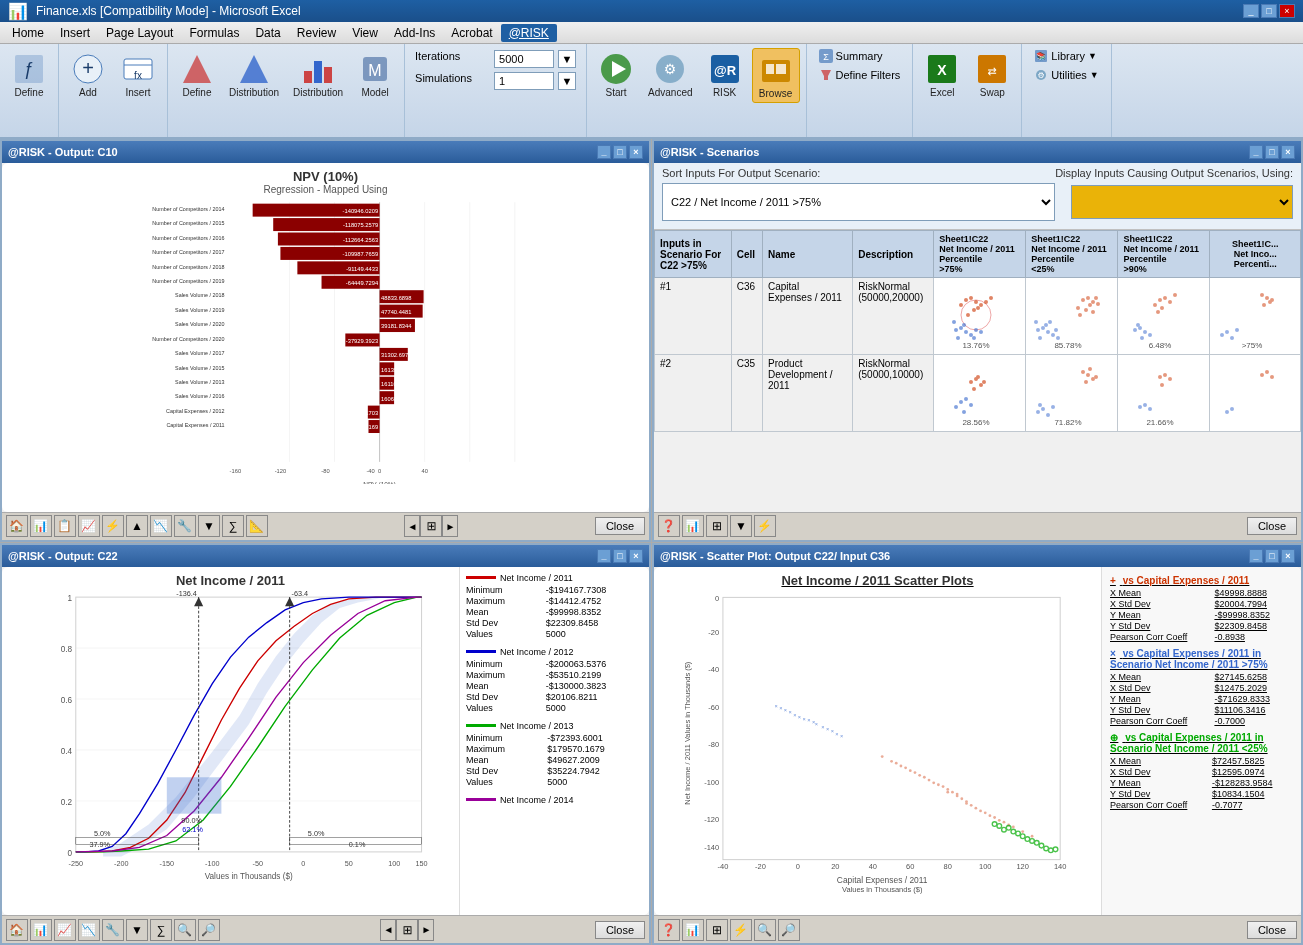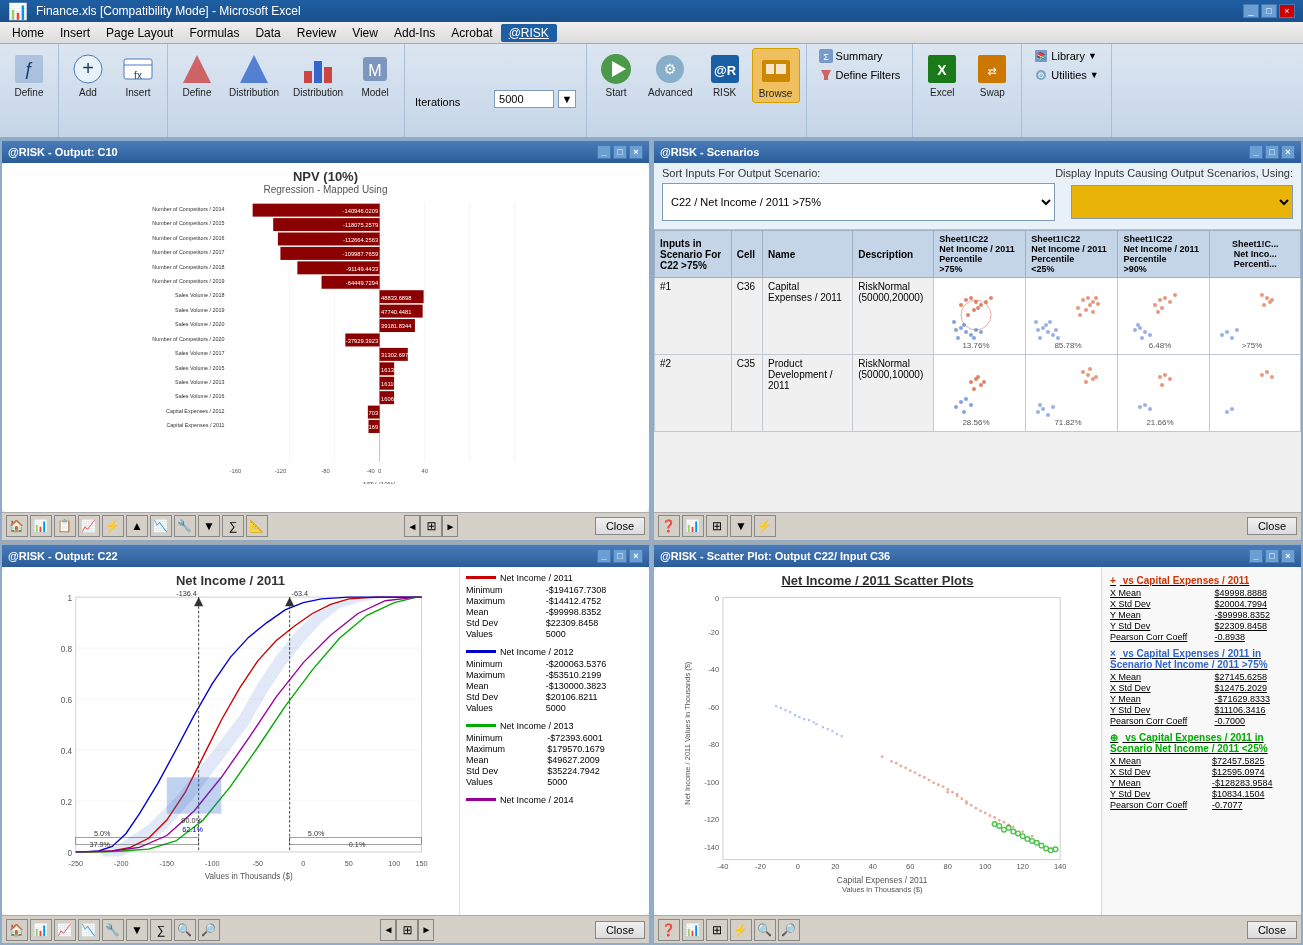--- a/index.html
+++ b/index.html
@@ -19,21 +19,21 @@
     .ribbon { background: linear-gradient(to bottom, #dce6f1, #c5d5e8); border-bottom: 2px solid #8fabc7; display: flex; height: 95px; }
     .ribbon-group { border-right: 1px solid #a8c0d8; padding: 4px 6px; display: flex; flex-direction: column; align-items: center; min-width: fit-content; }
     .ribbon-buttons { display: flex; gap: 4px; align-items: flex-start; flex: 1; }
     .ribbon-btn { display: flex; flex-direction: column; align-items: center; padding: 3px 5px; cursor: pointer; border-radius: 3px; min-width: 42px; }
     .ribbon-btn.active { background: #f0c060; border: 1px solid #d4a000; }
     .ribbon-icon { width: 36px; height: 36px; display: flex; align-items: center; justify-content: center; font-size: 22px; }
     .ribbon-label { font-size: 10px; text-align: center; color: #222; }
 
     
     .ribbon-iterations { display: flex; flex-direction: column; padding: 6px 10px; border-right: 1px solid #a8c0d8; min-width: 150px; }
-    .iter-row { display: flex; align-items: flex-end; gap: 4px; margin-bottom: 4px; margin-top: 40px; }
+    .iter-row { display: flex; align-items: flex-start; gap: 4px; margin-bottom: 4px; }
     .iter-label { font-size: 11px; min-width: 75px; }
     .iter-input { border: 1px solid #7f9db9; background: white; height: 18px; padding: 0 4px; font-size: 11px; width: 60px; }
     .iter-dropdown { border: 1px solid #7f9db9; background: white; height: 18px; font-size: 11px; width: 18px; display: flex; align-items: center; justify-content: center; cursor: pointer; }
     .ribbon-sm-btn { padding: 1px 6px; font-size: 11px; display: flex; align-items: center; gap: 3px; cursor: pointer; }
 
     
     .main-area { display: grid; grid-template-columns: 1fr 1fr; grid-template-rows: 1fr 1fr; width: 1303px; height: calc(945px - 22px - 22px - 95px); background: #ababab; gap: 1px; }
 
     
     .panel { background: #f0f0f0; border: 2px solid #8fabc7; display: flex; flex-direction: column; position: relative; overflow: hidden; }

